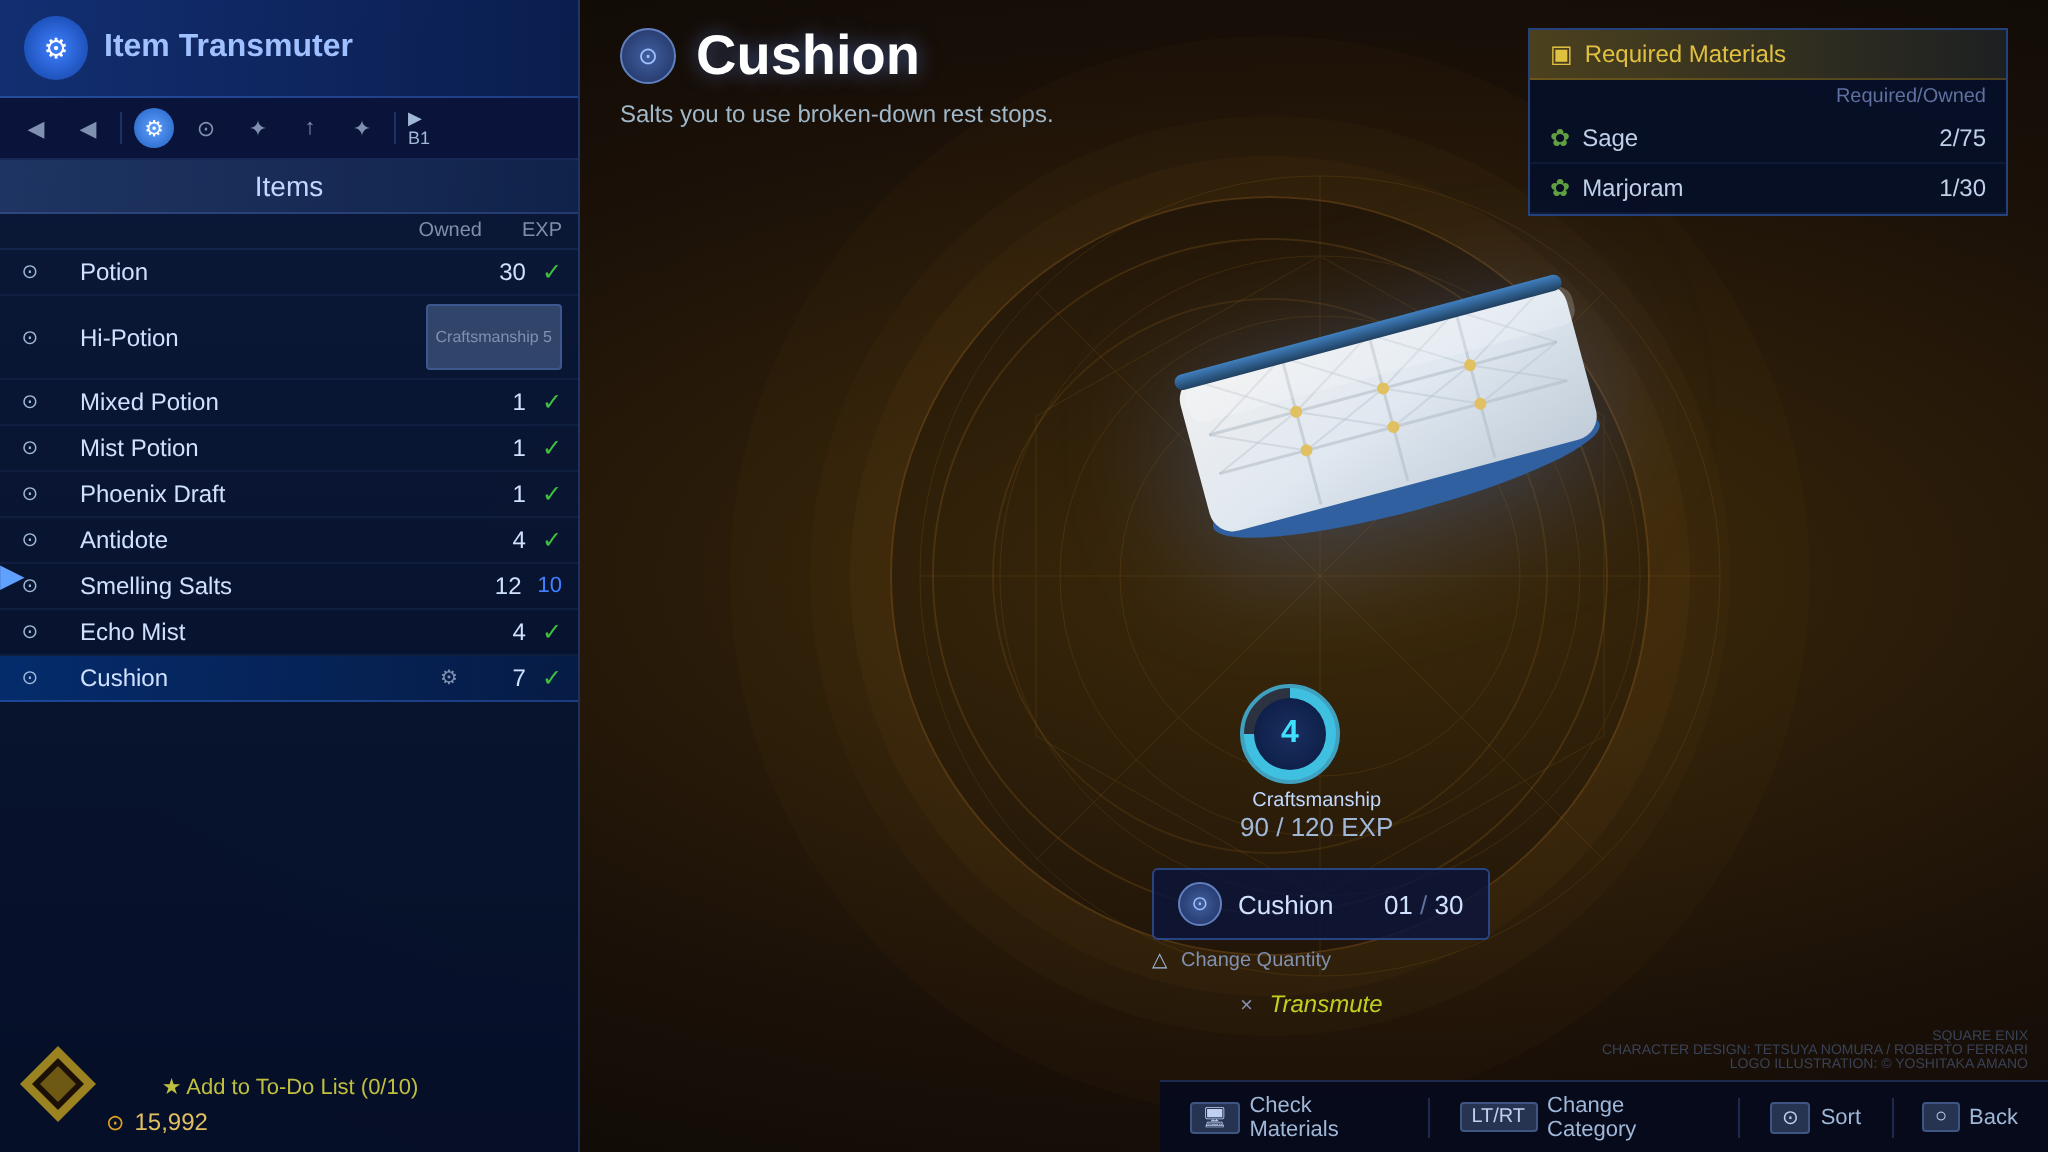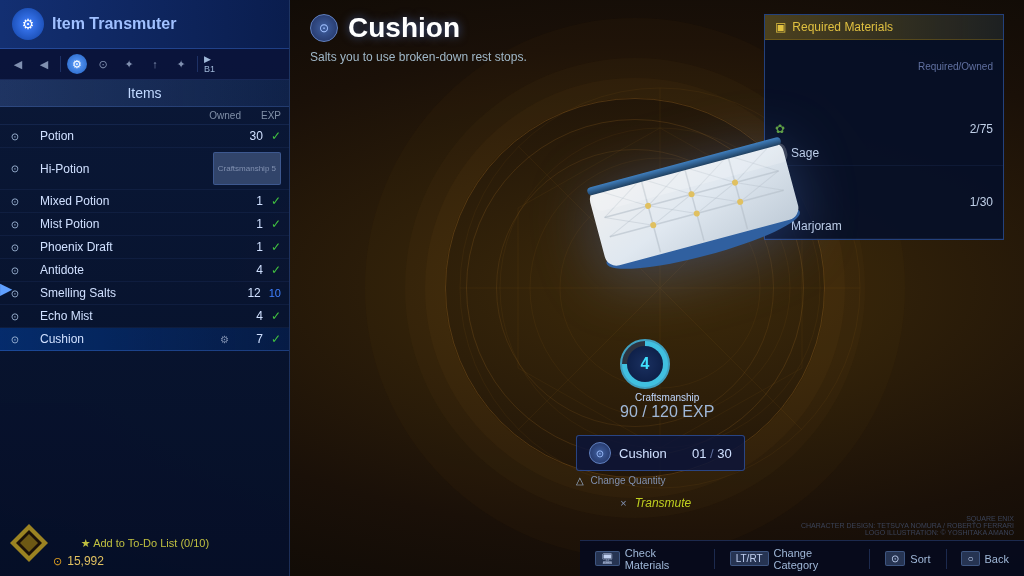--- a/index.html
+++ b/index.html
@@ -300,21 +300,21 @@
       font-size: 12px;
       display: flex;
       align-items: center;
       gap: 6px;
       border-bottom: 1px solid rgba(180,140,20,0.3);
     }
 
     .materials-cols {
       display: flex;
       justify-content: flex-end;
-      padding: 21px 10px;
+      padding: 3px 10px;
       color: #6070a0;
       font-size: 10px;
     }
 
     .material-row {
       display: flex;
       align-items: center;
       padding: 5px 10px;
       border-bottom: 1px solid rgba(80,120,200,0.1);
     }
@@ -322,21 +322,20 @@
     .material-icon {
       color: #60a040;
       font-size: 12px;
       margin-right: 6px;
     }
 
     .material-name {
       flex: 1;
       color: #c0d0e8;
       font-size: 12px;
-      margin-top: 48px;
     }
 
     .material-qty {
       color: #c0d0e8;
       font-size: 12px;
     }
 
     .cushion-svg {
       filter: drop-shadow(0 10px 30px rgba(100,150,255,0.3));
     }
@@ -375,21 +374,21 @@
 
     .craft-label {
       color: #c0d8ff;
       font-size: 10px;
       margin-top: 3px;
       text-align: center;
     }
 
     .craft-progress {
       color: #a0b8d8;
-      font-size: 16px;
+      font-size: 13px;
       text-align: center;
     }
 
     .item-selector {
       display: flex;
       align-items: center;
       gap: 8px;
       background: rgba(10,20,60,0.8);
       border: 1px solid rgba(80,140,255,0.4);
       padding: 6px 12px;

